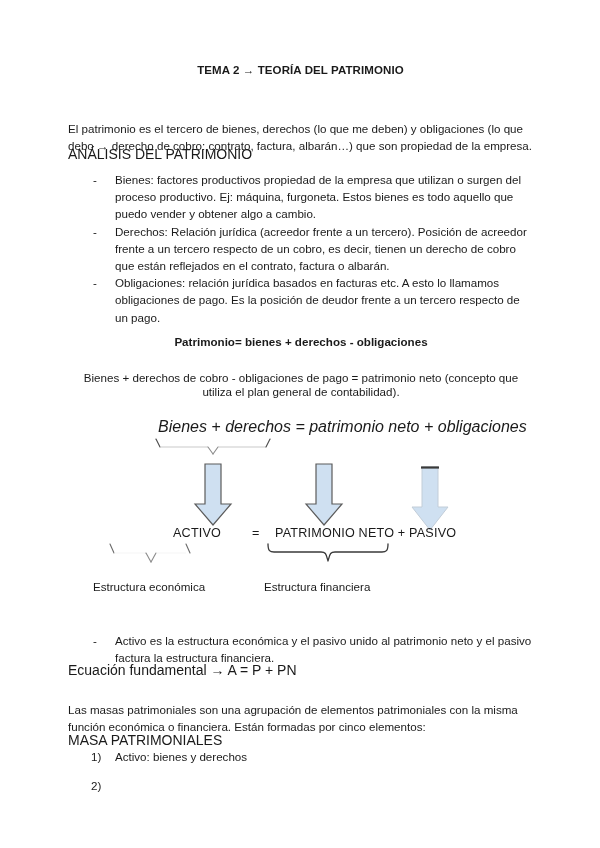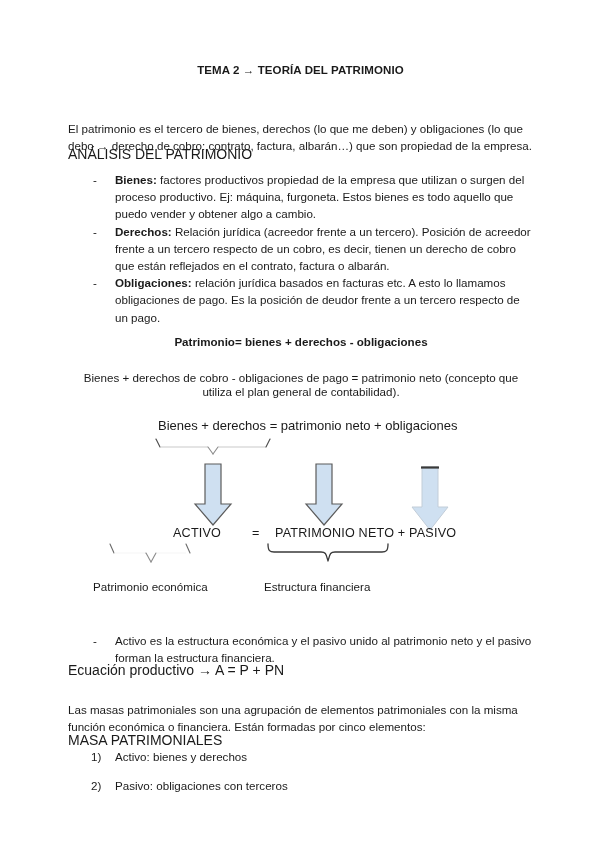--- a/index.html
+++ b/index.html
@@ -83,21 +83,21 @@
     font-size: 11.6px;
     line-height: 17.2px;
     margin: 0;
   }
   .bullet-item .marker {
     position: absolute;
     left: 25px;
     top: 0;
     font-size: 11.6px;
   }
-  .bullet-item b { font-weight: bold; }
+  .bullet-item b { font-weight: normal; }
 
   
   .num-list {
     position: absolute;
     left: 68px;
     width: 466px;
   }
   .num-item {
     position: relative;
     padding-left: 47px;
@@ -116,22 +116,23 @@
     position: absolute;
     left: 68px;
     top: 418px;
     width: 466px;
     height: 205px;
   }
   .diagram svg { display: block; }
 
   .eq-line {
     position: absolute;
-    font-size: 13px;
-    white-space: nowrap;
+    font-size: 16px;
+    white-space: nowrap;
+    font-style: italic;
   }
   .eq-row {
     position: absolute;
     font-size: 12.6px;
     white-space: nowrap;
     letter-spacing: 0.2px;
   }
   .struct-label {
     position: absolute;
     font-size: 11.6px;
@@ -228,38 +229,38 @@
                  C 262 136, 262 134, 267 134
                  L 314 134
                  C 318 134, 320 133, 320 126" stroke="#3a3a3a" stroke-width="1.3" fill="none" stroke-linecap="round" stroke-linejoin="round"></path>
       </g>
     </svg>
 
     <div class="eq-row" style="left:105px; top:108px;">ACTIVO</div>
     <div class="eq-row" style="left:184px; top:108px;">=</div>
     <div class="eq-row" style="left:207px; top:108px;">PATRIMONIO NETO + PASIVO</div>
 
-    <div class="struct-label" style="left:25px; top:162px;">Patrimonio económica</div>
+    <div class="struct-label" style="left:25px; top:162px;">Estructura económica</div>
     <div class="struct-label" style="left:196px; top:162px;">Estructura financiera</div>
   </div>
 
-  <div class="section-head" style="top:614px;">Ecuación productivo →  A = P + PN</div>
+  <div class="section-head" style="top:614px;">Ecuación fundamental →  A = P + PN</div>
 
   <div class="bullet-list" style="top:632px;">
     <p class="bullet-item">
-      <span class="marker">-</span><span>Activo es la estructura económica y el pasivo unido al patrimonio neto y el pasivo forman la estructura financiera.</span>
+      <span class="marker">-</span><span>Activo es la estructura económica y el pasivo unido al patrimonio neto y el pasivo factura la estructura financiera.</span>
     </p>
   </div>
 
   <div class="section-head" style="top:684px;">MASA PATRIMONIALES</div>
 
   <div class="para" style="top:701px;">Las masas patrimoniales son una agrupación de elementos patrimoniales con la misma función económica o financiera. Están formadas por cinco elementos:</div>
 
   <div class="num-list" style="top:736px;">
     <p class="num-item">
       <span class="marker">1)</span><span>Activo: bienes y derechos</span>
     </p>
     <p class="num-item">
-      <span class="marker">2)</span><span>Pasivo: obligaciones con terceros</span>
+      <span class="marker">2)</span>
     </p>
   </div>
 
 </div>
 
 </body></html>

